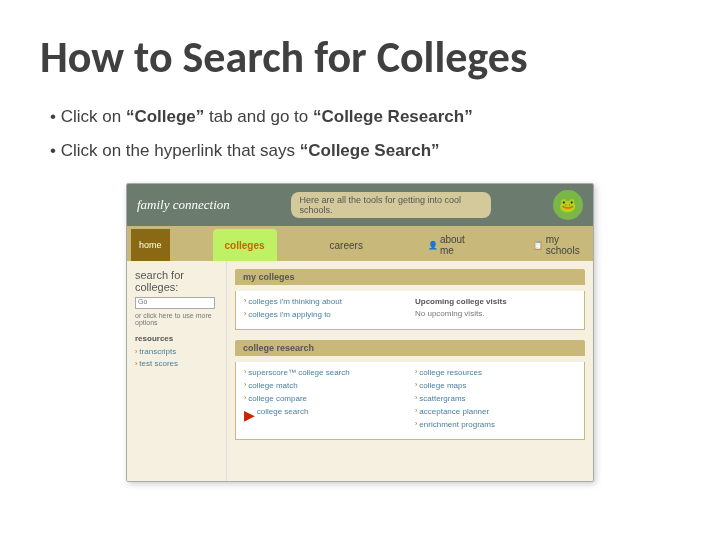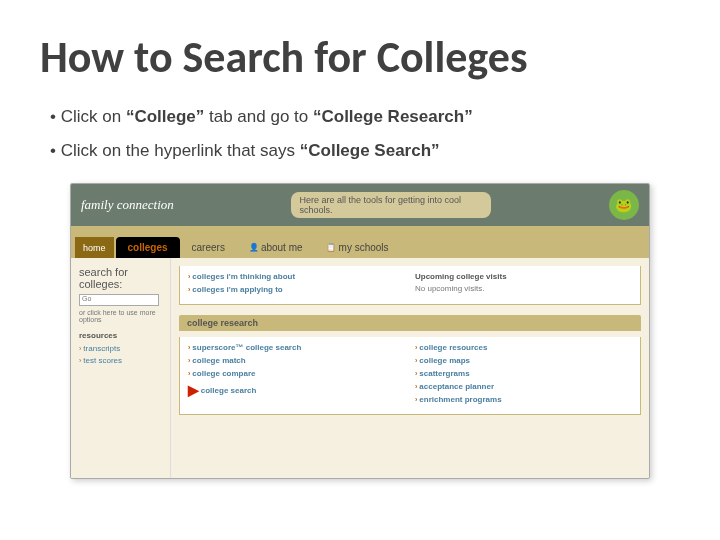--- a/index.html
+++ b/index.html
@@ -38,21 +38,21 @@
       margin-bottom: 8px;
       line-height: 1.5;
     }
 
     .bold-quote {
       font-weight: bold;
     }
 
     
     .screenshot-container {
-      width: 580px;
+      width: 468px;
       margin: 0 auto;
       border: 1px solid #aaa;
       background: #e8e4d8;
       border-radius: 2px;
       overflow: hidden;
       box-shadow: 2px 2px 6px rgba(0,0,0,0.2);
     }
 
     
     .fc-header {
@@ -88,21 +88,22 @@
       align-items: center;
       justify-content: center;
       font-size: 14px;
     }
 
     
     .fc-nav {
       background: #c8b87a;
       display: flex;
       align-items: stretch;
-      padding: 11px 0 0 4px;
+      padding: 3px 0 0 4px;
+      gap: 41px;
     }
 
     .fc-home-btn {
       background: #8b6914;
       color: #fff;
       font-size: 9px;
       padding: 4px 8px;
       margin-right: 2px;
       display: flex;
       align-items: center;
@@ -112,21 +113,21 @@
     .fc-tab {
       padding: 5px 12px;
       font-size: 10px;
       color: #444;
       cursor: pointer;
       display: flex;
       align-items: center;
     }
 
     .fc-tab.active {
-      background: #000000;
+      background: #bef264;
       font-weight: bold;
       color: #c86400;
       border-radius: 4px 4px 0 0;
       text-align: right;
     }
 
     
     .fc-main {
       background: #f5f0e0;
       display: flex;
@@ -212,23 +213,21 @@
     }
 
     .fc-col {
       flex: 1;
     }
 
     .fc-link {
       font-size: 8px;
       color: #4a7fa0;
       display: flex;
-      align-items: center;
       margin-bottom: 4px;
-      font-weight: bold;
     }
 
     .fc-upcoming {
       font-size: 8px;
       font-weight: bold;
       color: #555;
       margin-bottom: 3px;
     }
 
     .fc-no-visits {
@@ -300,20 +299,21 @@
           <span>transcripts</span>
         </div>
         <div class="fc-resource-link">
           <span class="fc-chevron">›</span>
           <span>test scores</span>
         </div>
       </div>
 
       <div class="fc-content">
 
+        <div class="fc-section">my colleges</div>
         <div class="fc-section-content">
           <div class="fc-two-col">
             <div class="fc-col">
               <div class="fc-link">
                 <span class="fc-chevron">›</span>
                 <span>colleges i'm thinking about</span>
               </div>
               <div class="fc-link">
                 <span class="fc-chevron">›</span>
                 <span>colleges i'm applying to</span>

